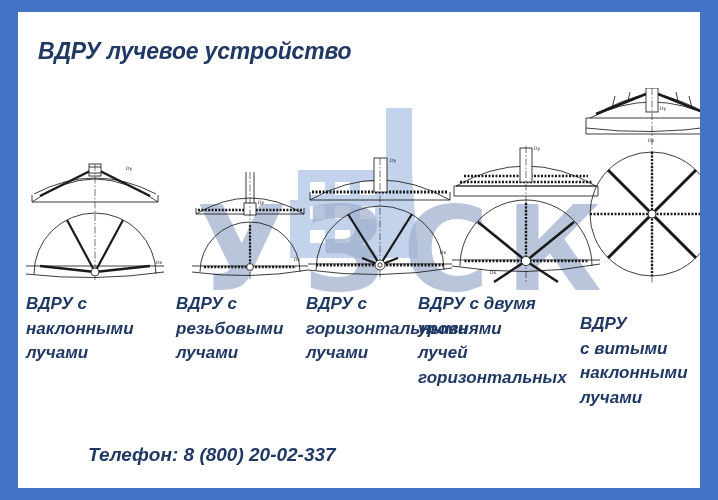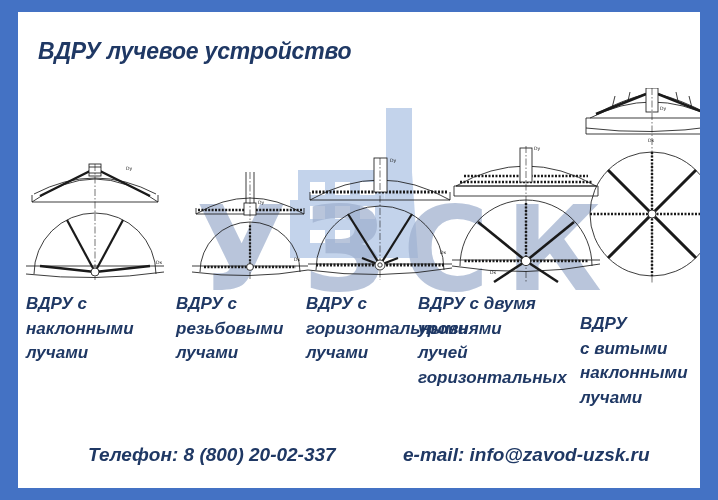--- a/index.html
+++ b/index.html
@@ -345,17 +345,16 @@
       <div class="caption" style="left:562px; width:128px;margin-top:20px;">
         <div>ВДРУ</div>
         <div>с витыми</div>
         <div>наклонными</div>
         <div>лучами</div>
       </div>
     </div>
 
     <div id="contacts">
       <div id="phone" class="contact">Телефон: 8 (800) 20-02-337</div>
-      <div id="email" class="contact">e-mail: info@zavod-uzsk.ru</div>
     </div>
 
   </div>
 </div>
 
 </body></html>

